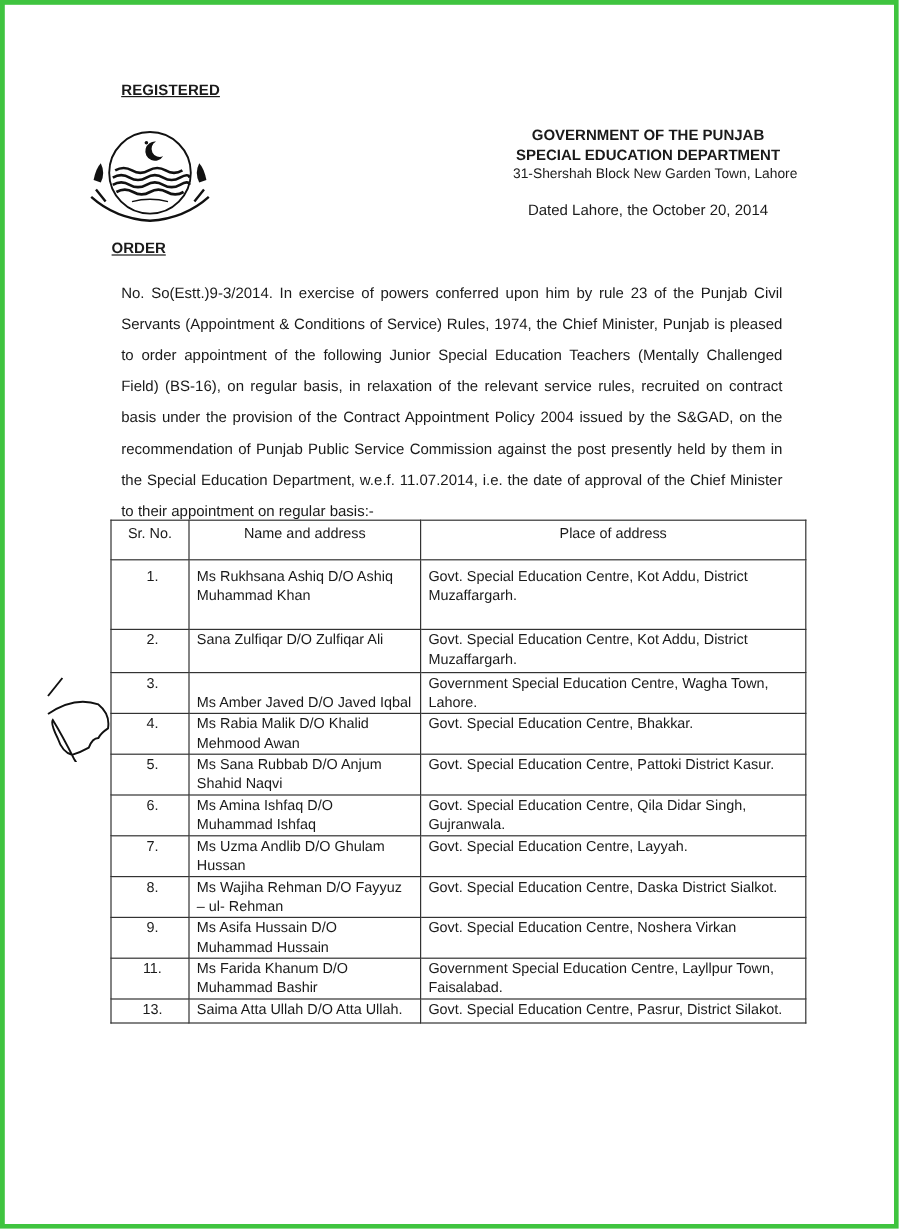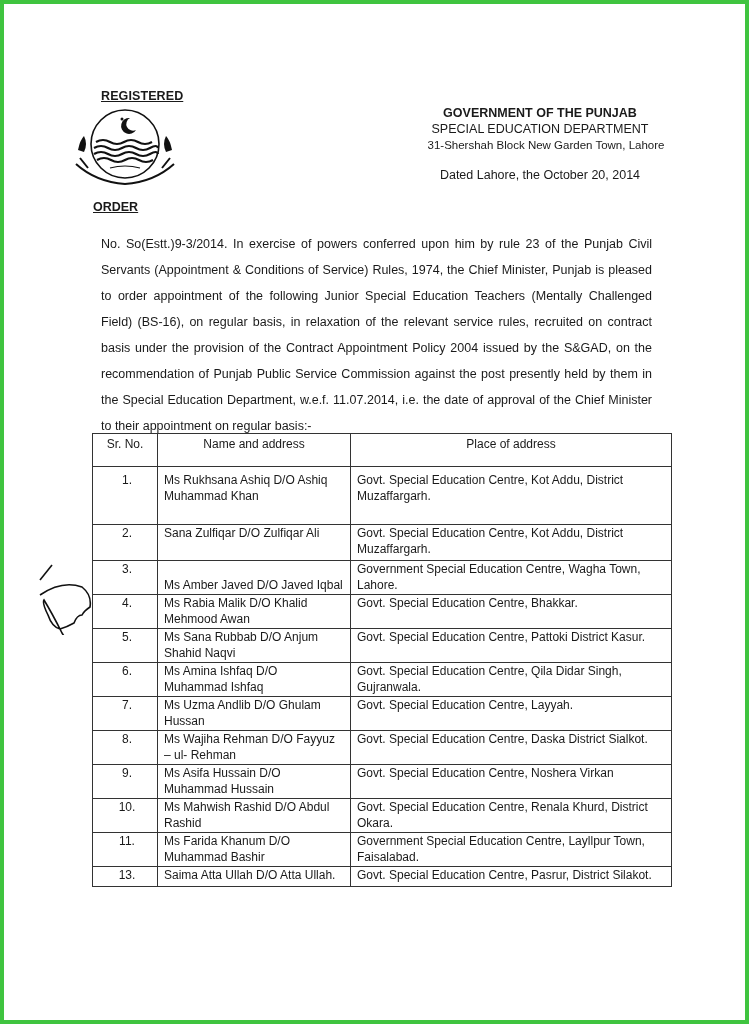--- a/index.html
+++ b/index.html
@@ -7,28 +7,28 @@
     width: 749px; height: 1024px; background: #ffffff;
     font-family: "Liberation Sans", sans-serif; color: #1a1a1a;
     position: relative; overflow: hidden;
   }
   .frame {
     position: absolute; left: 0; top: 0; width: 749px; height: 1024px;
     box-sizing: border-box; border: 4px solid #3fc43f;
   }
   .registered {
     position: absolute; left: 101px; top: 68px; font-size: 12.5px;
-    font-weight: bold; text-decoration: underline; letter-spacing: 0.1px; margin-top: 21px;
+    font-weight: bold; text-decoration: underline; letter-spacing: 0.1px;
   }
   .emblem { position: absolute; left: 70px; top: 102px; width: 110px; height: 90px; }
   .header-block {
     position: absolute; left: 380px; width: 300px; text-align: center;
   }
   .gov { top: 106px; font-size: 12.5px; font-weight: bold; left: 400px; width: 280px; }
-  .dept { top: 122px; font-size: 12.5px; font-weight: normal; left: 400px; width: 280px; }
+  .dept { top: 122px; font-size: 12.5px; font-weight: bold; left: 400px; width: 280px; }
   .addr { top: 139px; font-size: 11.5px; left: 406px; width: 280px; }
   .dated { top: 168px; font-size: 12.5px; left: 400px; width: 280px; }
   .order {
     position: absolute; left: 93px; top: 200px; font-size: 12.5px;
     font-weight: bold; text-decoration: underline;
   }
   .para {
     position: absolute; left: 101px; top: 231px; width: 551px;
     font-size: 12.5px; line-height: 26px; text-align: justify;
     text-align-last: left;
@@ -128,25 +128,20 @@
       <td class="sr">8.</td>
       <td class="name">Ms Wajiha Rehman D/O Fayyuz – ul- Rehman</td>
       <td>Govt. Special Education Centre, Daska District Sialkot.</td>
     </tr>
     <tr class="rn">
       <td class="sr">9.</td>
       <td class="name">Ms Asifa Hussain D/O Muhammad Hussain</td>
       <td>Govt. Special Education Centre, Noshera Virkan</td>
     </tr>
     <tr class="rn">
-      <td class="sr">10.</td>
-      <td class="name">Ms Mahwish Rashid D/O Abdul Rashid</td>
-      <td>Govt. Special Education Centre, Renala Khurd, District Okara.</td>
-    </tr>
-    <tr class="rn">
       <td class="sr">11.</td>
       <td class="name">Ms Farida Khanum D/O Muhammad Bashir</td>
       <td>Government Special Education Centre, Layllpur Town, Faisalabad.</td>
     </tr>
     <tr class="rlast">
       <td class="sr">13.</td>
       <td class="name">Saima Atta Ullah D/O Atta Ullah.</td>
       <td>Govt. Special Education Centre, Pasrur, District Silakot.</td>
     </tr>
   </tbody>

